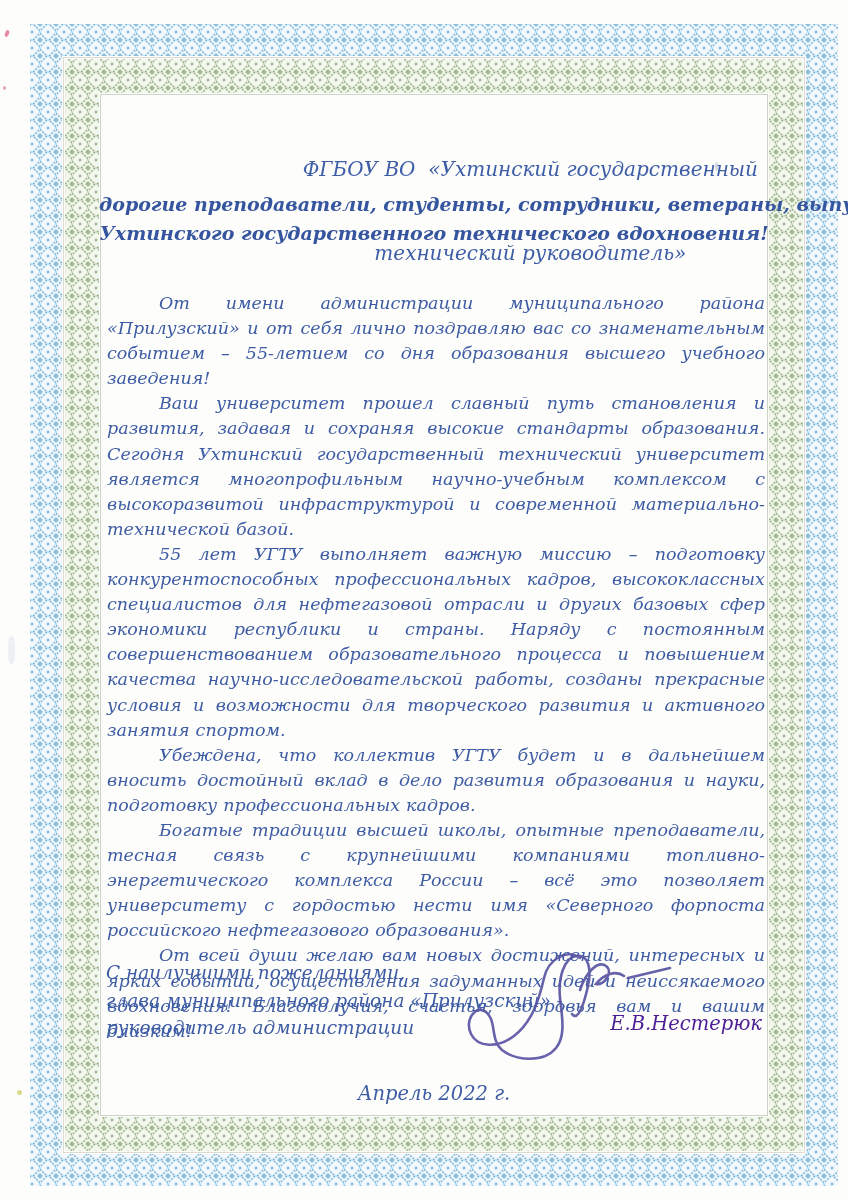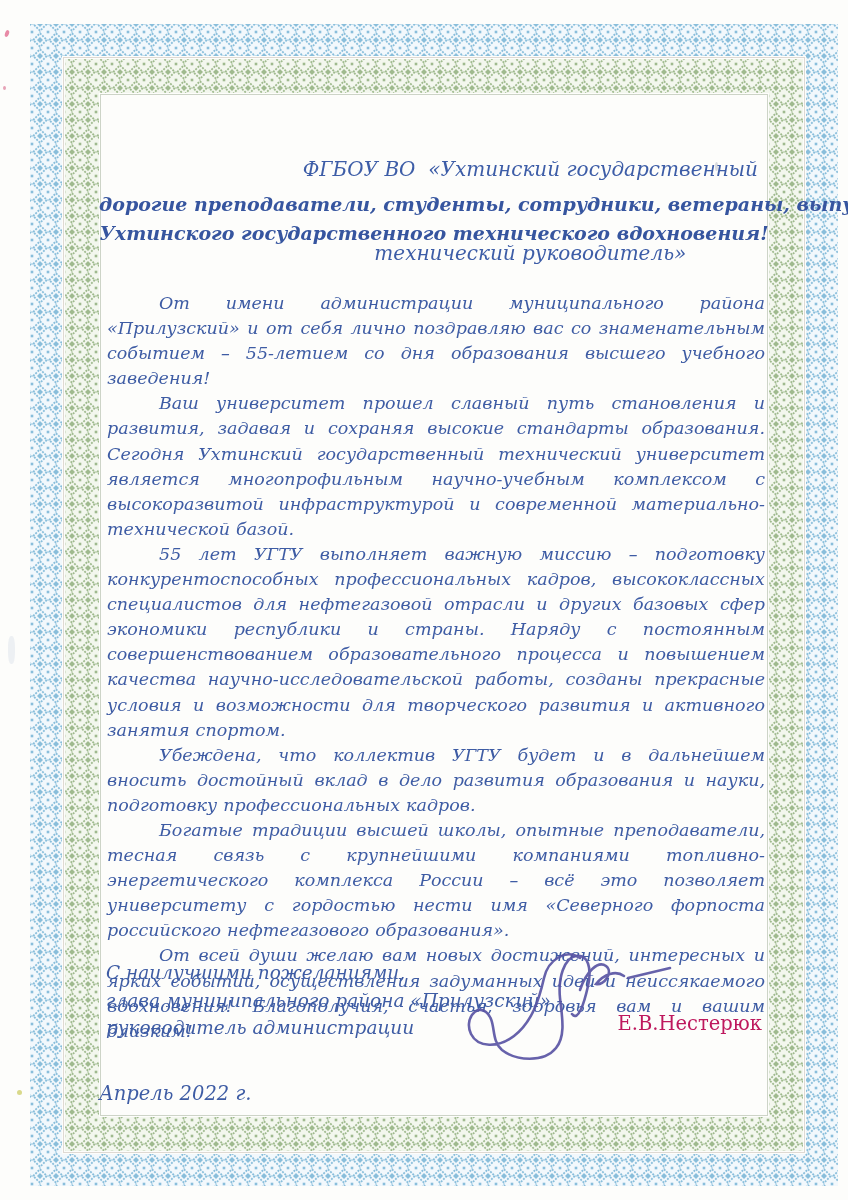--- a/index.html
+++ b/index.html
@@ -23,25 +23,25 @@
     color:#3e5ca4;font-style:italic;font-size:17.5px;line-height:25.1px;
     text-align:justify;word-spacing:0.5px;
   }
   .body-text p{margin:0;text-indent:52px;}
   .signoff{
     position:absolute;top:959px;left:106px;
     color:#3e5ca4;font-style:italic;font-size:18.5px;line-height:27.5px;white-space:nowrap;
   }
   .signer-name{
     position:absolute;top:1012px;right:86px;
-    color:#be185d;font-size:19.5px;
+    color:#4c1d95;font-style:italic;font-size:19.5px;
   }
   .signature-svg{position:absolute;left:452px;top:944px;}
   .date-line{
-    position:absolute;top:1082px;left:99px;width:670px;text-align:left;
+    position:absolute;top:1082px;left:99px;width:670px;text-align:center;
     color:#3e5ca4;font-style:italic;font-size:19.5px;
   }
   .speck{position:absolute;border-radius:50%;}
   .speck.p1{left:5px;top:30px;width:4px;height:7px;background:#e88aa6;transform:rotate(18deg);}
   .speck.p2{left:3px;top:86px;width:3px;height:4px;background:#e6a3b7;}
   .speck.g1{left:715px;top:162px;width:3px;height:9px;background:#b9bdc9;opacity:.55;}
   .speck.y1{left:17px;top:1090px;width:5px;height:5px;background:#cfd06e;opacity:.8;}
   .speck.sm{left:8px;top:636px;width:7px;height:28px;background:#e3e7ee;opacity:.6;border-radius:40%;}
 </style>
 </head>

